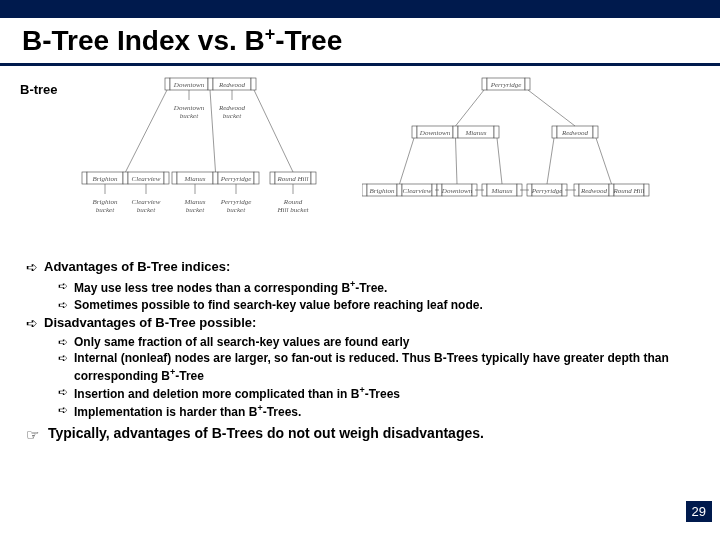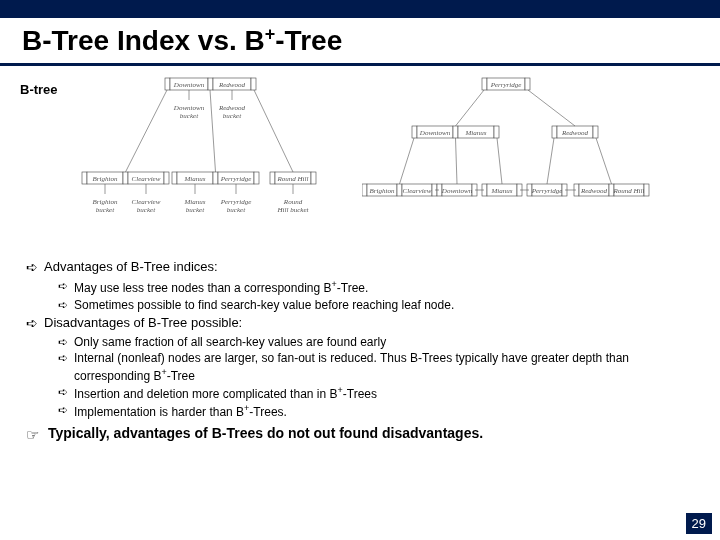--- a/index.html
+++ b/index.html
@@ -51,40 +51,40 @@
     padding: 4px 26px 0 26px;
     font-size: 13px;
     line-height: 1.28;
   }
   .lvl1 {
     display: flex;
     align-items: flex-start;
     margin: 2px 0;
   }
   .lvl1 .arrow { width: 18px; font-size: 14px; }
-  .lvl1 .txt { flex: 1; font-weight: normal; }
+  .lvl1 .txt { flex: 1; font-weight: bold; }
   .lvl2 {
     display: flex;
     align-items: flex-start;
     margin: 1px 0 1px 32px;
   }
   .lvl2 .arrow { width: 16px; font-size: 12px; }
-  .lvl2 .txt { flex: 1; font-weight: normal; font-size: 12px; }
+  .lvl2 .txt { flex: 1; font-weight: bold; font-size: 12px; }
   .lvl2 .txt sup, .lvl1 .txt sup { font-size: 9px; }
   .hand {
     display: flex;
     align-items: flex-start;
     margin: 4px 0 2px 0;
   }
   .hand .icon { width: 22px; font-size: 15px; }
   .hand .txt { flex: 1; font-weight: bold; font-size: 14px; }
   .slide-num {
     position: absolute;
     right: 8px;
-    bottom: 6px;
+    bottom: 18px;
     background: #001a4d;
     color: #fff;
     font-size: 13px;
     padding: 3px 6px;
   }
 </style>
 </head>
 <body>
 
 <div class="top-bar"></div>
@@ -262,17 +262,17 @@
         <span class="txt">Insertion and deletion more complicated than in B<sup>+</sup>-Trees</span>
       </div>
       <div class="lvl2">
         <span class="arrow">➪</span>
         <span class="txt">Implementation is harder than B<sup>+</sup>-Trees.</span>
       </div>
     </div>
 
   <div class="hand">
     <span class="icon">☞</span>
-    <span class="txt">Typically, advantages of B-Trees do not out found disadvantages.</span>
+    <span class="txt">Typically, advantages of B-Trees do not out weigh disadvantages.</span>
   </div>
 </div>
 
 <div class="slide-num">29</div>
 
 </body></html>

